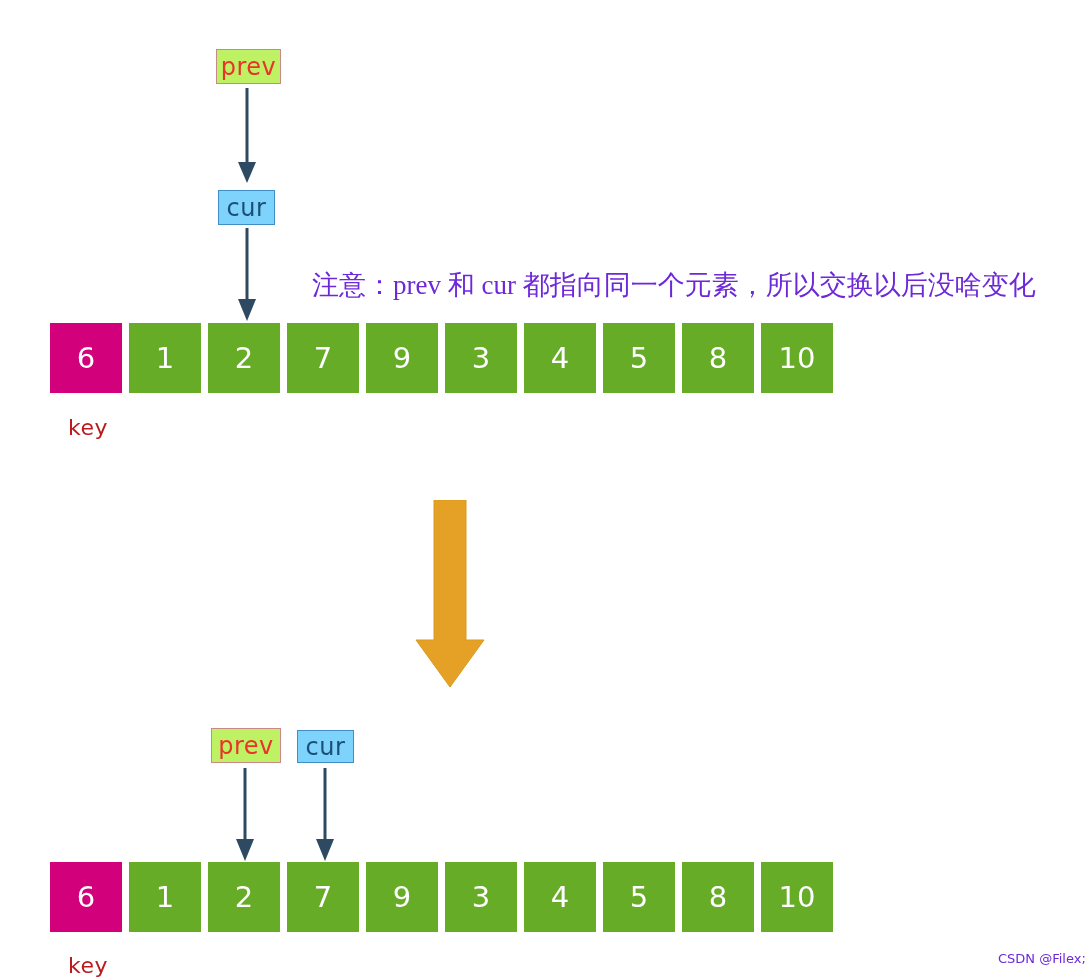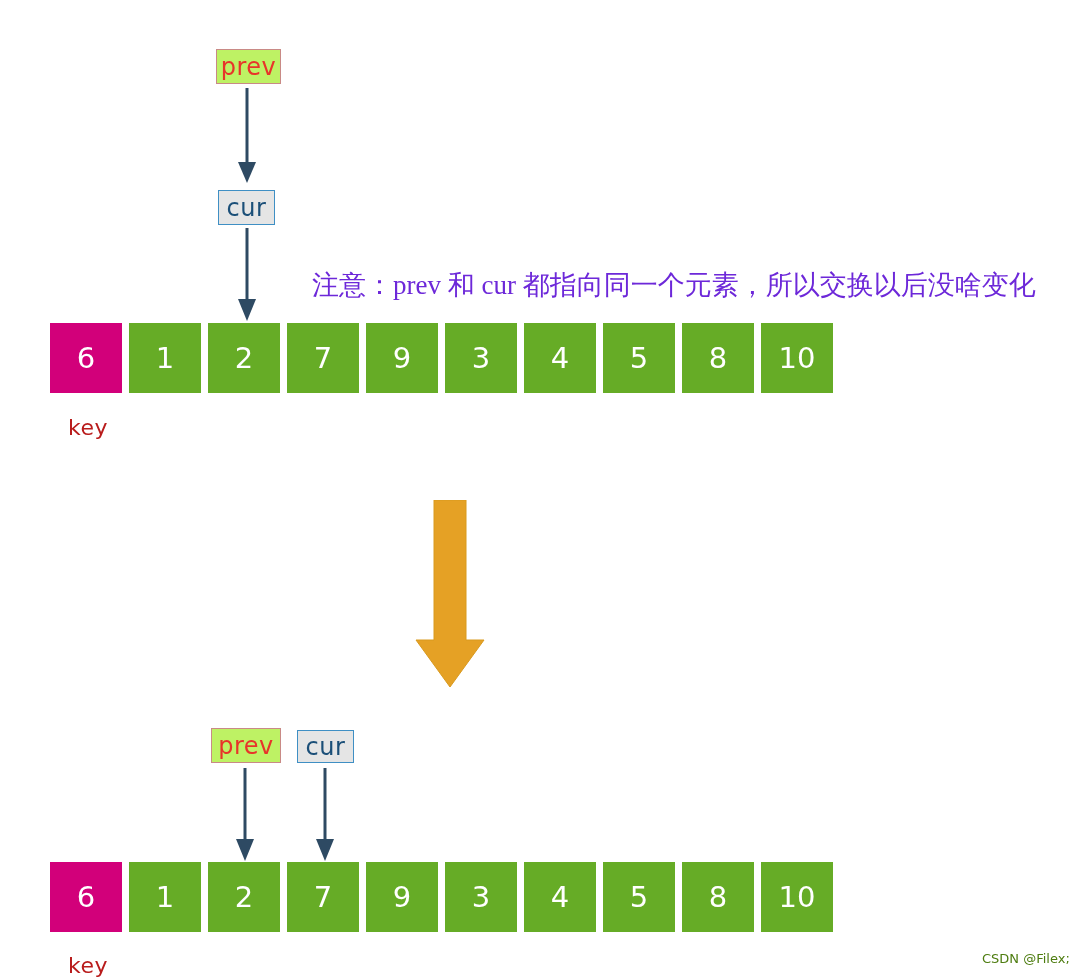--- a/index.html
+++ b/index.html
@@ -34,21 +34,21 @@
     line-height: 1;
     letter-spacing: 0.5px;
     white-space: nowrap;
   }
   .ptr-prev {
     background: #bef264;
     border: 1.5px solid #c98a86;
     color: #e8342a;
   }
   .ptr-cur {
-    background: #e5e5e5;
+    background: #7dd3fc;
     border: 1.5px solid #3f8fc4;
     color: #1b4f78;
   }
 
   
   .navy-arrow {
     position: absolute;
   }
 
   
@@ -99,22 +99,23 @@
   
   .orange-arrow {
     position: absolute;
   }
 
   
   .watermark {
     position: absolute;
     font-family: "DejaVu Sans", "Liberation Sans", sans-serif;
     font-size: 13px;
-    color: #4d7c0f;
+    color: #6d28d9;
     white-space: nowrap;
+    margin-left: 16px;
   }
 </style>
 </head>
 <body>
 
 <div id="stage">
 
   <div class="ptr-box ptr-prev" style="left:216px; top:49px; width:65px; height:35px;">
     <span>prev</span>
   </div>

